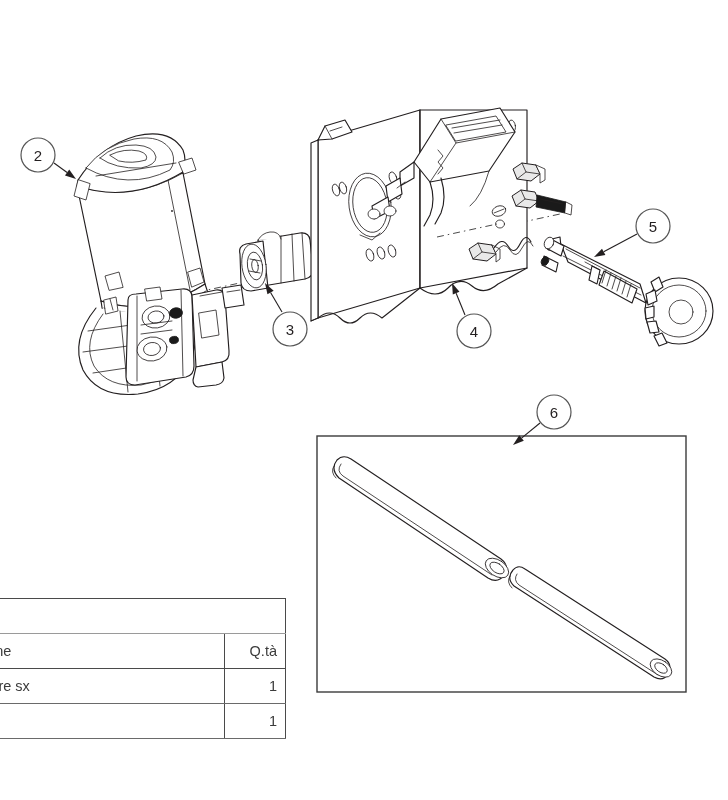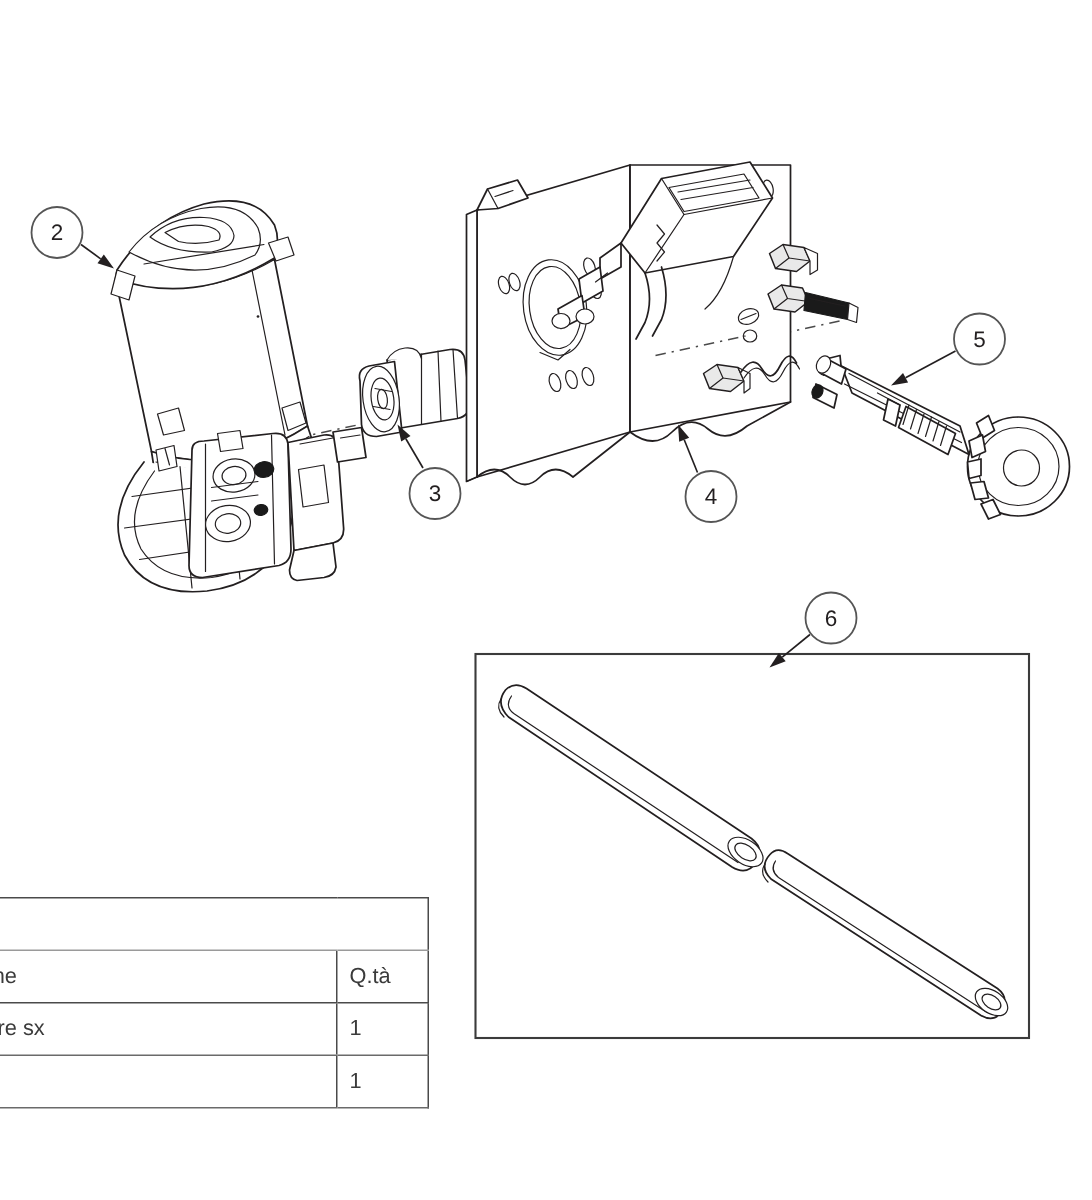--- a/index.html
+++ b/index.html
@@ -10,21 +10,21 @@
   .callout-num{font-family:"Liberation Sans", sans-serif;font-size:15px;fill:#231f20;
                text-anchor:middle;dominant-baseline:central;}
   
   #parts-table{position:absolute;left:-62px;top:598px;width:348px;
                border-collapse:collapse;font-size:14.5px;color:#3b3b3b;}
   #parts-table td,#parts-table th{font-weight:normal;text-align:left;
       padding:4px 8px;height:26px;vertical-align:middle;}
   #parts-table .ttitle td{border-top:1.6px solid #4a4a4a;border-bottom:1.2px solid #9a9a9a;}
   #parts-table .thead th{border-bottom:1.6px solid #4a4a4a;}
   #parts-table tbody tr td{border-bottom:1.4px solid #6a6a6a;}
-  #parts-table .c-qty{text-align:left;width:44px;
+  #parts-table .c-qty{text-align:right;width:44px;
       border-left:1.2px solid #4a4a4a;border-right:1.2px solid #4a4a4a;}
   #parts-table .c-desc{border-right:0;}
   #parts-table .outer{border-right:1.2px solid #4a4a4a;}
 </style>
 </head>
 <body>
 
 <div id="sheet">
 
   <svg class="layer" viewBox="0 0 728 800">

